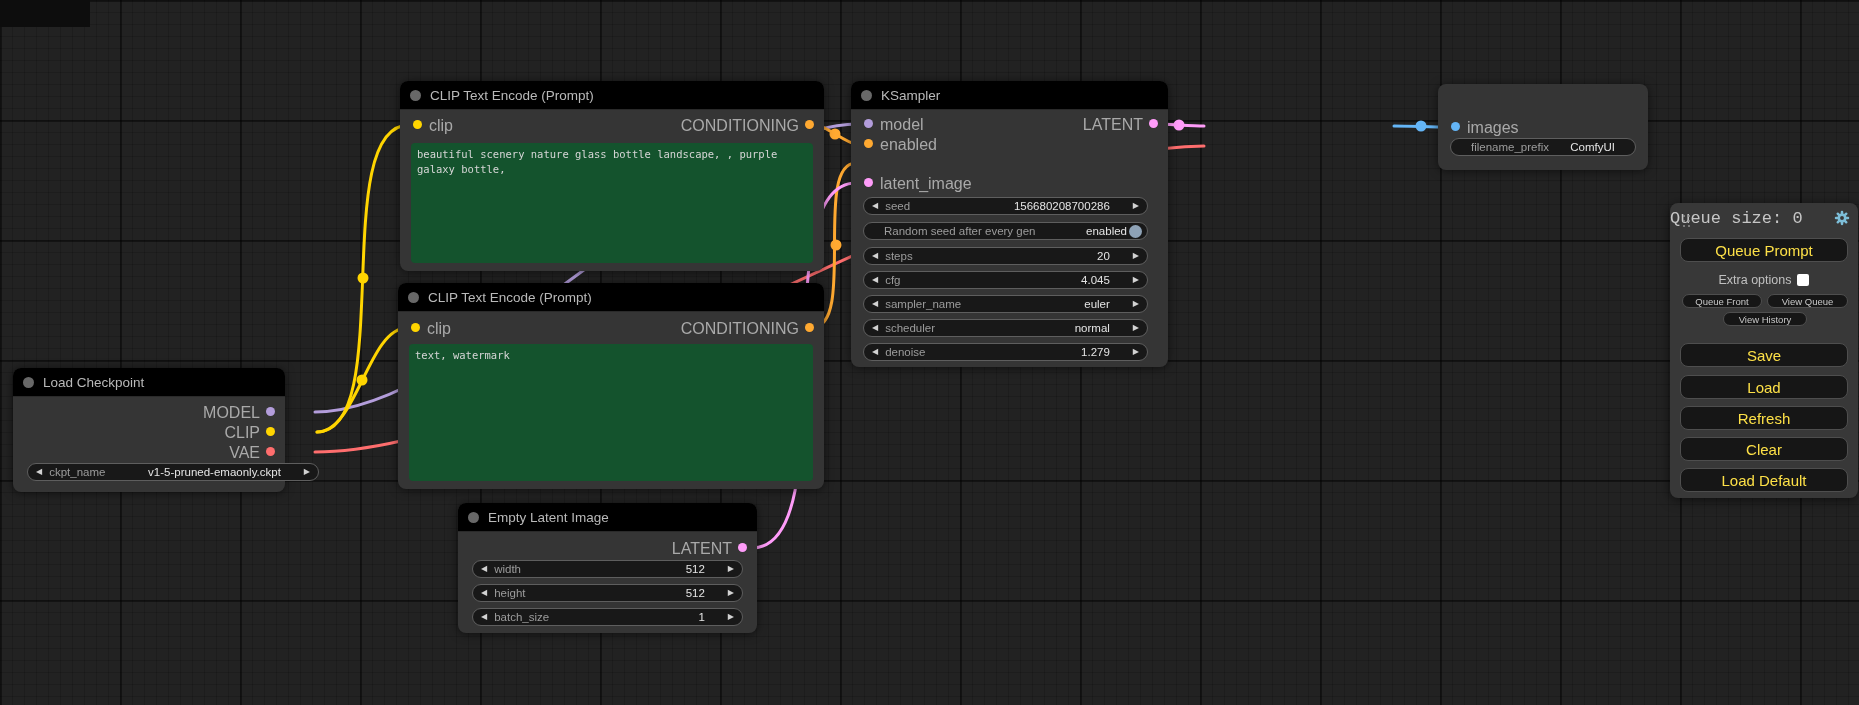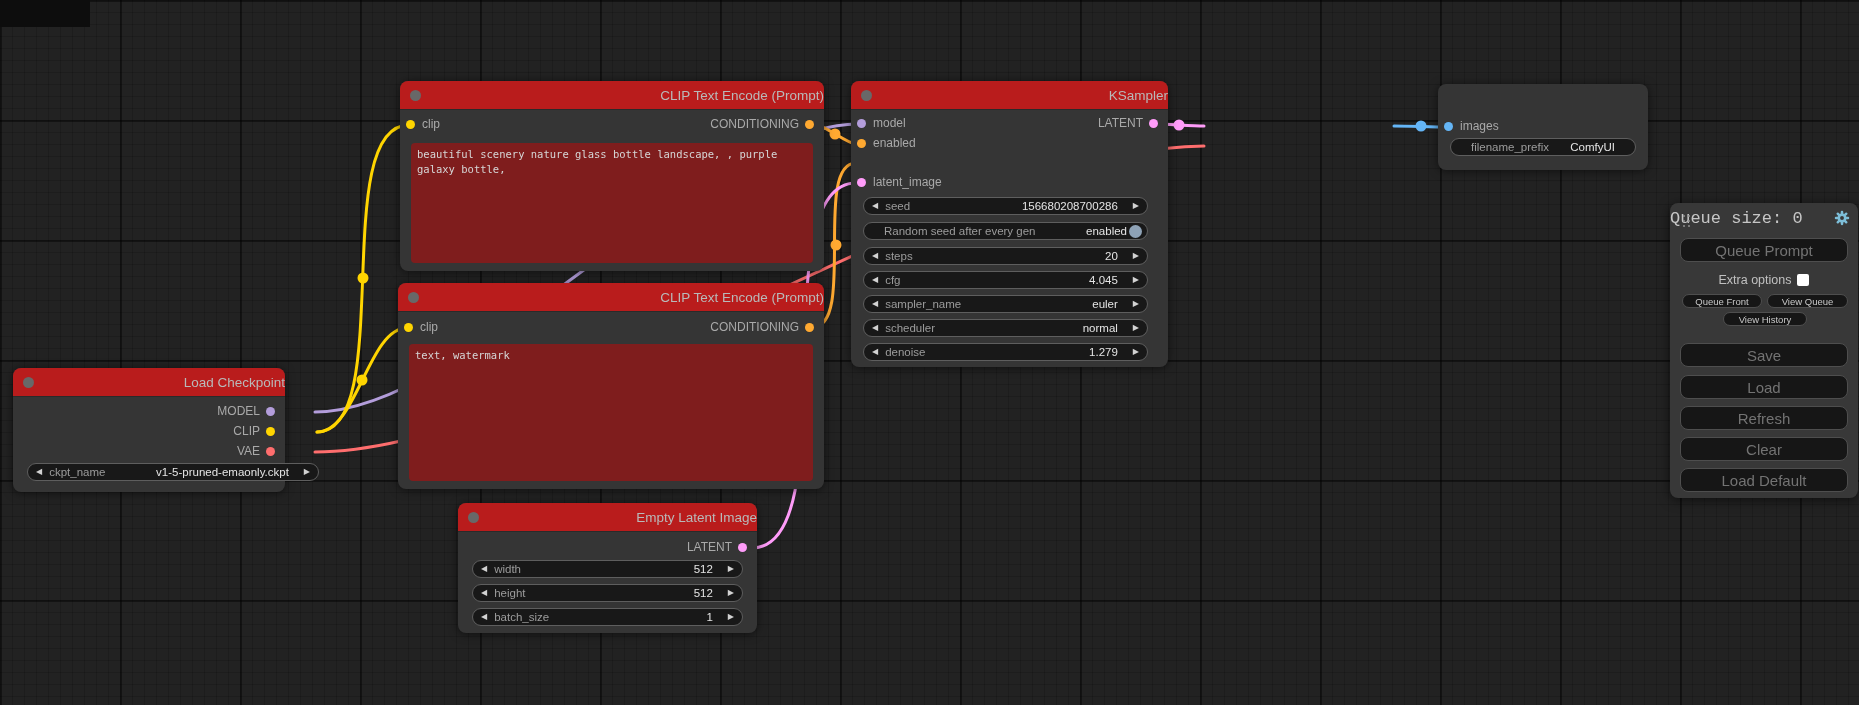--- a/index.html
+++ b/index.html
@@ -10,53 +10,53 @@
          linear-gradient(rgba(0,0,0,0.45) 2px, transparent 2px),
          linear-gradient(90deg, rgba(0,0,0,0.45) 2px, transparent 2px),
          linear-gradient(rgba(0,0,0,0.16) 1px, transparent 1px),
          linear-gradient(90deg, rgba(0,0,0,0.16) 1px, transparent 1px);
        background-size:120px 120px,120px 120px,12px 12px,12px 12px;}
   #wires{position:absolute;left:0;top:0;z-index:1;pointer-events:none;}
   .patch{position:absolute;left:0;top:0;width:90px;height:27px;background:#0d0d0d;z-index:0;}
 
   .node{position:absolute;z-index:2;background:#353535;border-radius:8px;
         box-shadow:0 1px 10px rgba(0,0,0,.55);color:#a8a8a8;}
-  .ntitle{position:relative;height:29px;line-height:29px;background:#b91c1c;
+  .ntitle{position:relative;height:29px;line-height:29px;background:#000000;
           border-radius:8px 8px 0 0;border-bottom:1px solid #2a2a2a;
-          color:#b9b9b9;font-size:13.5px;padding-left:30px;box-sizing:border-box;text-align:right;}
+          color:#b9b9b9;font-size:13.5px;padding-left:30px;box-sizing:border-box;}
   .tdot{position:absolute;left:10px;top:9px;width:11px;height:11px;border-radius:50%;background:#686868;}
-  .srow{position:absolute;height:18px;left:1px;right:0;font-size:12px;}
+  .srow{position:absolute;height:18px;left:8px;right:0;font-size:16px;}
   .sdot{position:absolute;top:4px;width:9px;height:9px;border-radius:50%;}
   .in .sdot{left:5px;}
   .in .slabel{position:absolute;left:21px;top:1px;color:#a9a9a9;}
   .out .sdot{right:10px;}
   .out .slabel{position:absolute;right:25px;top:1px;color:#a9a9a9;}
-  .tarea{position:absolute;background:#7f1d1d;border-radius:4px;
+  .tarea{position:absolute;background:#14532d;border-radius:4px;
          font-family:"DejaVu Sans Mono",monospace;font-size:10.5px;line-height:15px;
          color:#d6d6d6;padding:4px 6px;box-sizing:border-box;white-space:pre-wrap;word-break:break-word;}
   .widget{position:absolute;height:18px;background:#181818;border:1px solid #5e5e5e;
           border-radius:10px;display:flex;align-items:center;box-sizing:border-box;
           padding:0 8px;font-size:11.5px;}
   .arrow{color:#d2d2d2;font-size:8px;line-height:18px;}
   .wlabel{color:#9c9c9c;margin-left:7px;}
-  .wvalue{margin-left:auto;color:#e4e4e4;margin-right:15px;}
+  .wvalue{margin-left:auto;color:#e4e4e4;margin-right:23px;}
   .noarrow .wlabel{margin-left:12px;}
   .noarrow .wvalue{margin-right:2px;}
   .togglecirc{width:13px;height:13px;border-radius:50%;margin-right:-3px;flex:0 0 auto;}
 
   .panel{position:absolute;left:1670px;top:203px;width:188px;height:295px;z-index:3;
          background:#383838;border-radius:8px;box-shadow:0 2px 12px rgba(0,0,0,.6);}
   .phead{position:relative;height:30px;}
   .ptitle{text-align:left;line-height:32px;color:#c6c6c6;font-size:17px;font-family:Liberation Mono, monospace;}
   .handle{position:absolute;left:11px;top:10px;width:10px;height:15px;
           display:grid;grid-template-columns:repeat(2,1fr);grid-template-rows:repeat(3,1fr);}
   .handle i{width:2px;height:2px;border-radius:50%;background:#8f8f8f;display:block;margin:auto;}
   .gear{position:absolute;right:8px;top:7px;width:16px;height:16px;}
   .btn{position:absolute;left:10px;width:168px;height:24px;background:#161616;
-       border:1px solid #4e4e4e;border-radius:8px;color:#737373;
+       border:1px solid #4e4e4e;border-radius:8px;color:#fde047;
        display:flex;align-items:center;justify-content:center;box-sizing:border-box;}
   .btn.big{font-size:15px;}
   .btn.small{width:auto;height:14px;font-size:9.5px;border-radius:7px;color:#c9c9c9;}
   .extra{position:absolute;left:0;width:100%;top:70px;display:flex;align-items:center;
          justify-content:center;gap:6px;color:#c0c0c0;font-size:12.5px;}
   .checkbox{width:12px;height:12px;background:#ffffff;border-radius:2px;}
 </style>
 </head>
 <body>
 

